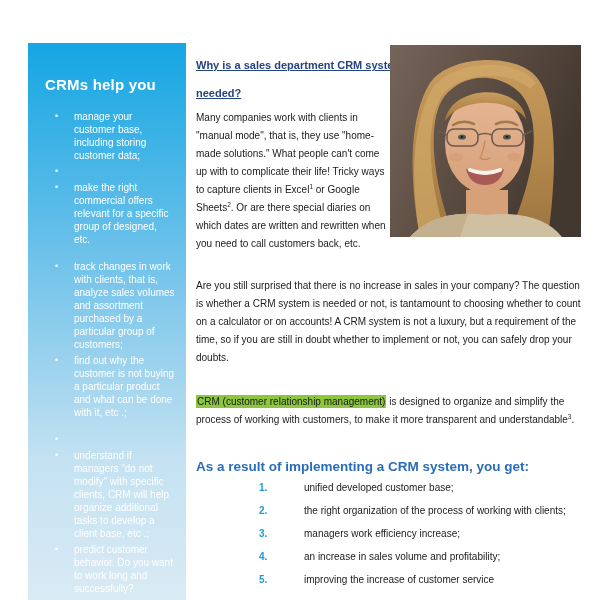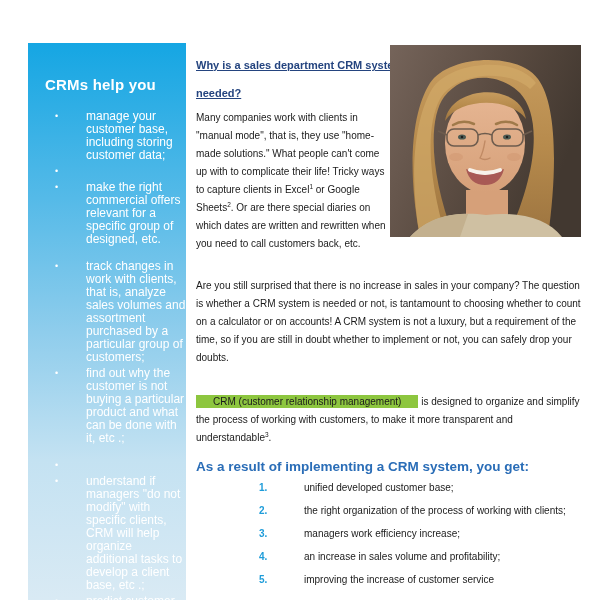--- a/index.html
+++ b/index.html
@@ -24,34 +24,34 @@
     background:linear-gradient(180deg,var(--sidebar-top) 0%,#55bae8 28%,var(--sidebar-mid) 52%,#c4e2f2 75%,var(--sidebar-bottom) 100%);
   }
   .sidebar-title{
     color:var(--sidebar-text);font-weight:bold;font-size:15px;line-height:18px;
     margin:33px 10px 0 17px;letter-spacing:.2px;
   }
   .bullet-group{margin-top:14px;}
   .bullet-group:first-of-type{margin-top:16px;}
   .bullet-item{display:flex;align-items:flex-start;margin-bottom:3px;}
   .dot{width:19px;padding-left:27px;color:var(--sidebar-text);font-size:9px;line-height:13px;flex:0 0 auto;}
-  .bullet-text{width:101px;color:var(--sidebar-text);font-size:12px;line-height:13px;margin-left:12px;}
+  .bullet-text{width:101px;color:var(--sidebar-text);font-size:10px;line-height:13px;}
   
   .h1{
     position:absolute;left:196px;top:44px;width:212px;
     color:var(--heading-dark-blue);font-size:11px;font-weight:bold;line-height:28px;text-decoration:underline;
   }
   .photo{
     position:absolute;left:390px;top:45px;width:191px;height:192px;overflow:hidden;
   }
   .p1{position:absolute;left:196px;top:99px;width:192px;font-size:10px;line-height:18px;}
   .p2{position:absolute;left:196px;top:267px;width:390px;font-size:10px;line-height:18px;}
   .p3{position:absolute;left:196px;top:383px;width:390px;font-size:10px;line-height:18px;}
   .p1 sup,.p3 sup{font-size:6.5px;line-height:0;}
-  .hl{background:var(--highlight-green);padding:1px 17px;}
+  .hl{background:var(--highlight-green);padding:1px 1px;}
   .h2{
     position:absolute;left:196px;top:446px;width:392px;
     color:var(--heading-blue);font-size:13.5px;font-weight:bold;line-height:20px;
   }
   .numlist{position:absolute;left:259px;top:479px;width:326px;}
   .num-item{display:flex;align-items:flex-start;margin-bottom:5px;}
   .num{flex:0 0 17px;color:var(--accent-cyan);font-size:10px;line-height:18px;font-weight:bold;}
   .num-text{font-size:10px;line-height:18px;width:300px;margin-left:28px;}
 </style>
 </head>

